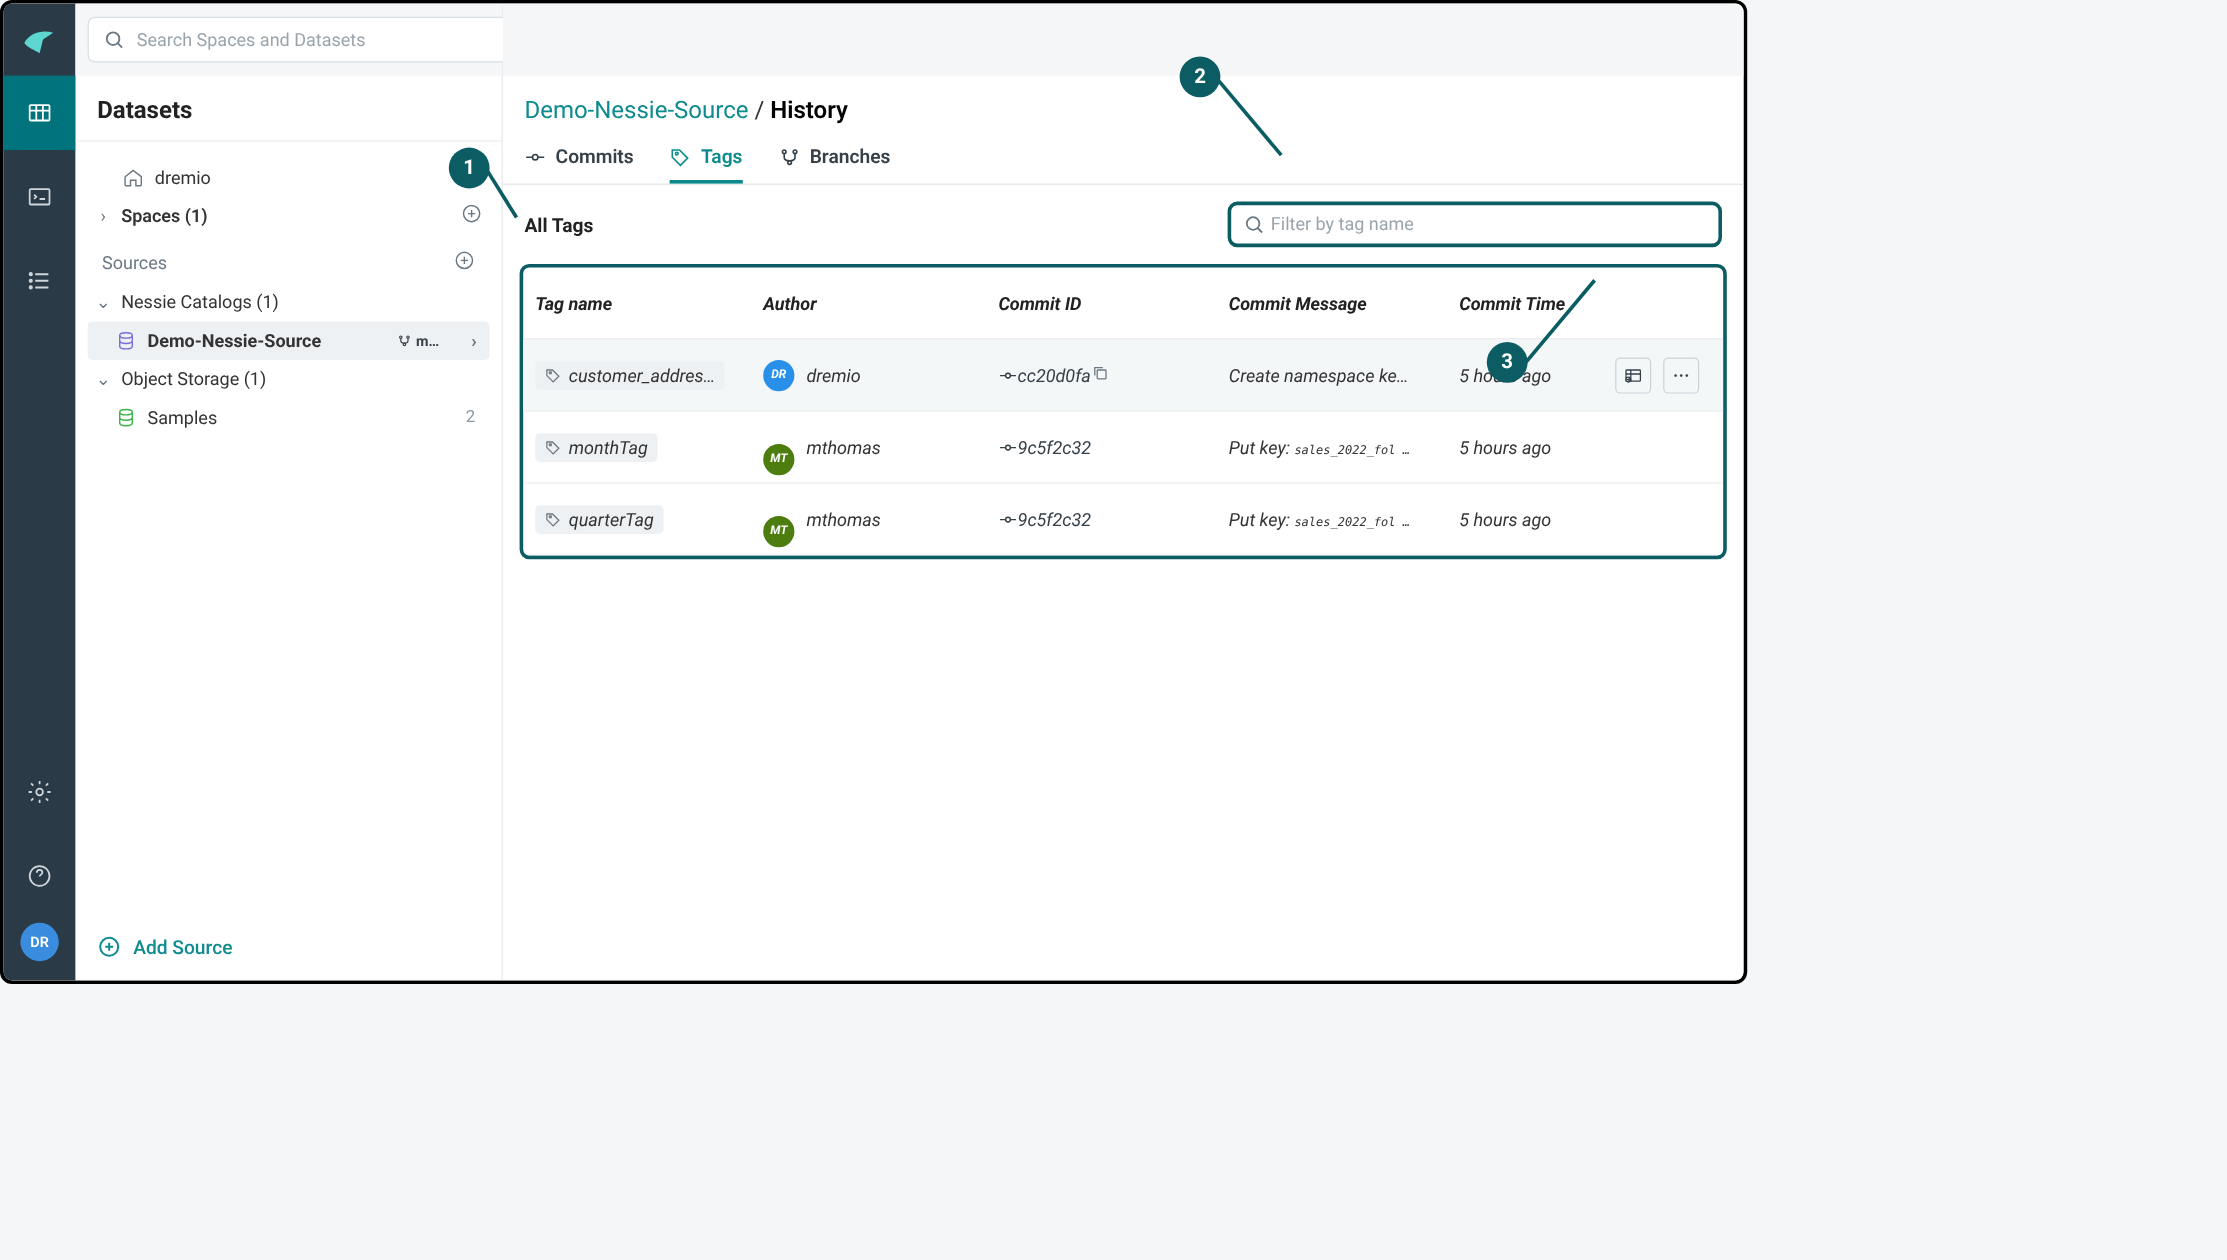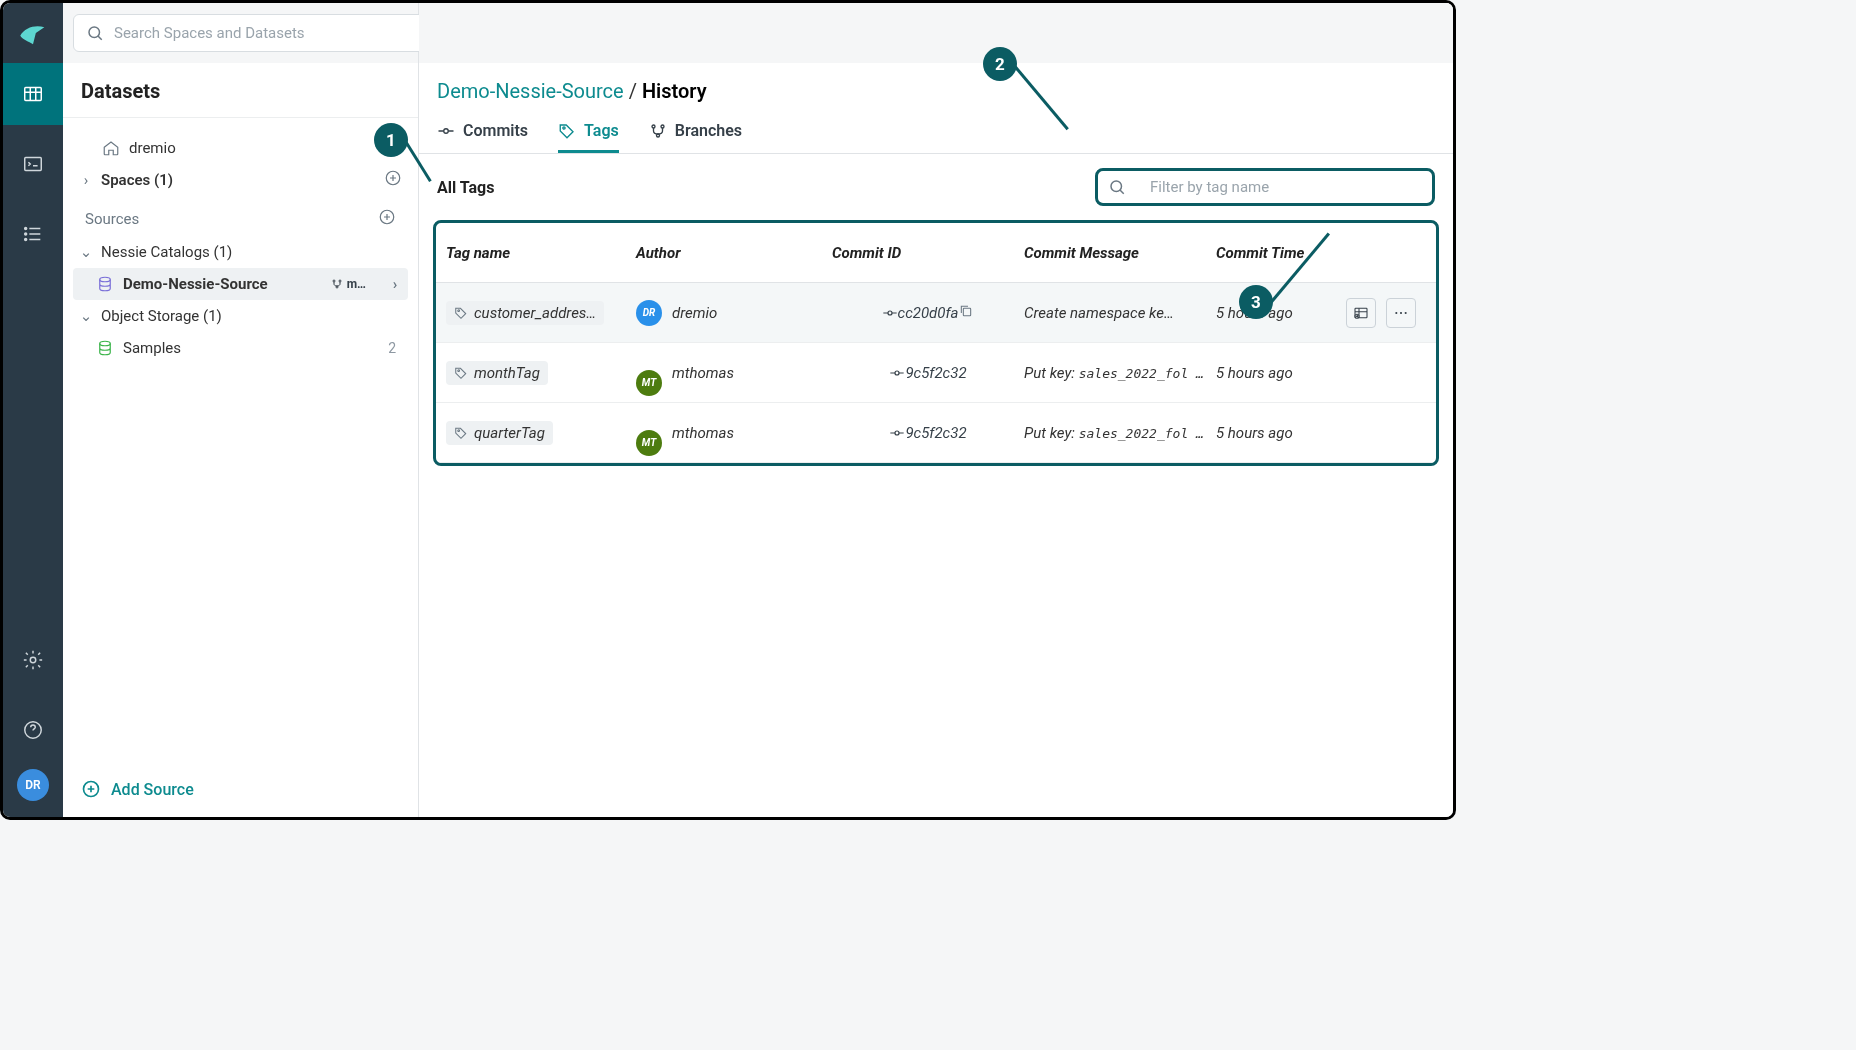--- a/index.html
+++ b/index.html
@@ -31,42 +31,42 @@
 .main { flex: 1; background: #fff; display: flex; flex-direction: column; position: relative; }
 .crumbs { padding: 16px 18px 8px; font-size: 20px; }
 .crumbs a { color: #0d8b8f; text-decoration: none; }
 .crumbs .sep { color: #333; }
 .tabs { display: flex; gap: 30px; padding: 0 18px; border-bottom: 1px solid #e0e3e6; }
 .tab { display: flex; align-items: center; gap: 8px; height: 42px; color: #364049; font-size: 16px; cursor: pointer; border-bottom: 3px solid transparent; font-weight: 600; }
 .tab.active { color: #0d8b8f; border-bottom-color: #0d8b8f; }
 .tab svg { stroke: currentColor; }
 .subhdr { display: flex; align-items: center; padding: 14px 18px; }
 .subhdr .title { font-size: 16px; font-weight: 700; color: #222; }
-.filterbox { margin-left: auto; width: 340px; height: 38px; border: 3px solid #0b5c63; border-radius: 8px; display: flex; align-items: center; padding: 0 10px; gap: 24px; background: #fff; }
+.filterbox { margin-left: auto; width: 412px; height: 38px; border: 3px solid #0b5c63; border-radius: 8px; display: flex; align-items: center; padding: 0 10px; gap: 5px; background: #fff; }
 .filterbox input { border: none; outline: none; flex: 1; font-size: 15px; }
 .filterbox input::placeholder { color: #9aa4ac; }
 .tbl-wrap { margin: 0 14px; border: 3px solid #0b5c63; border-radius: 8px; overflow: hidden; }
 .tbl-head, .tbl-row { display: grid; grid-template-columns: 190px 196px 192px 192px 120px 80px; align-items: center; padding: 0 10px; height: 60px; font-style: italic; }
 .tbl-head { font-weight: 700; color: #222; font-size: 15px; border-bottom: 1px solid #e0e3e6; }
 .tbl-row { font-size: 15px; color: #333; border-bottom: 1px solid #eceeef; }
 .tbl-row:hover, .tbl-row.hovered { background: #f4f7f8; }
 .tagpill { display: inline-flex; align-items: center; gap: 6px; background: #eef1f3; border-radius: 4px; padding: 3px 8px; max-width: 170px; overflow: hidden; text-overflow: ellipsis; white-space: nowrap; }
 .authcell { display: flex; align-items: center; gap: 10px; }
 .authcell .circ { width: 26px; height: 26px; border-radius: 50%; display: flex; align-items: center; justify-content: center; font-size: 10px; font-weight: 700; color: #fff; }
 .circ.blue { background: #2990ea; }
 .circ.cyan { background: #4d7c0f; margin-top: 20px; }
-.commitcell { display: flex; align-items: center; gap: 0; color: #364049; justify-content: center; }
+.commitcell { display: flex; align-items: center; gap: 0; color: #364049; }
 .copyic { color: #6b7883; cursor: pointer; }
 .rowactions { display: flex; gap: 10px; justify-content: flex-end; color: #364049; }
 .rowactions .abox { width: 30px; height: 30px; border: 1px solid #cbd2d8; border-radius: 4px; display: flex; align-items: center; justify-content: center; cursor: pointer; }
 .callout { position: absolute; width: 34px; height: 34px; border-radius: 50%; background: #0b5c63; color: #fff; font-weight: 700; display: flex; align-items: center; justify-content: center; font-size: 17px; z-index: 20; }
 .callout-line { position: absolute; background: #0b5c63; height: 3px; transform-origin: left center; z-index: 19; }
 .msgcell { white-space: nowrap; overflow: hidden; text-overflow: ellipsis; }
 .putkey { display: inline; }
-.putkey .k { font-family: ui-monospace, monospace; font-size: 13px; }
+.putkey .k { font-family: ui-monospace, monospace; font-size: 10px; }
 </style>
 </head>
 <body>
 
 <div class="app">
 
   <div class="rail">
     <div class="logo">
       <svg width="34" height="34" viewBox="0 0 24 24" fill="none">
           <path d="M3 14 C6 8 14 6 20 8 L14 12 L12 20 C9 18 5 17 3 14 Z" fill="#5dd6d0"></path>

